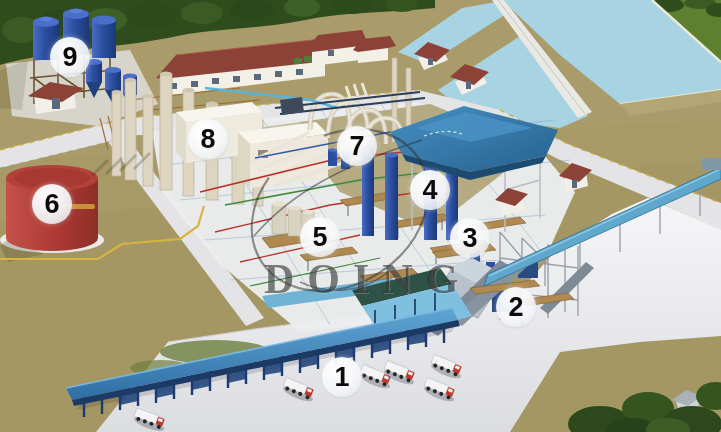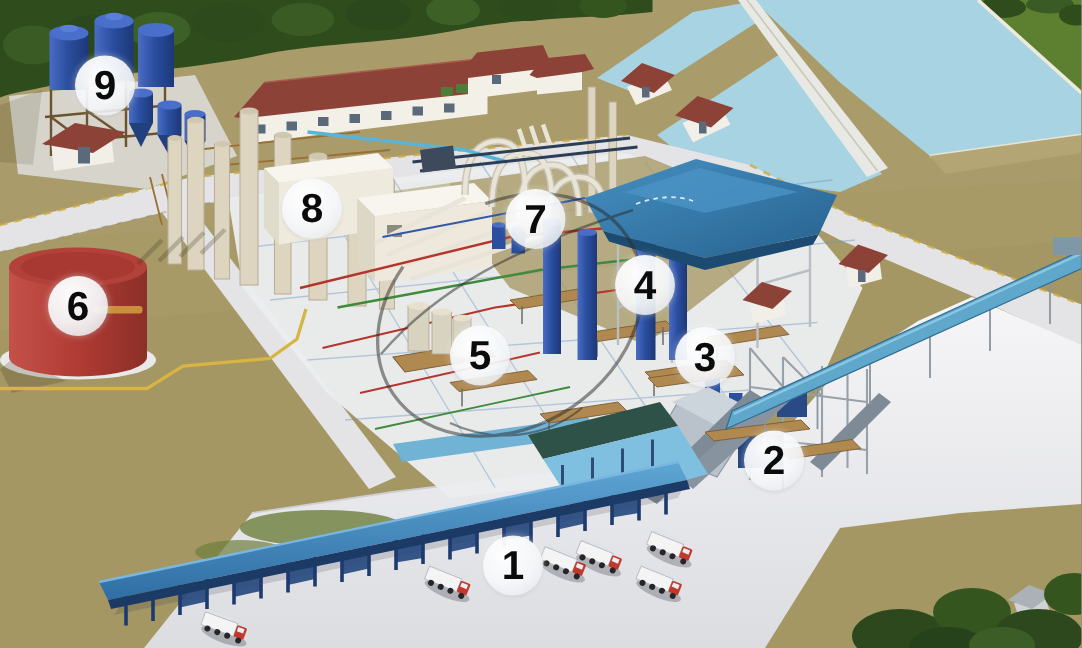--- a/index.html
+++ b/index.html
@@ -486,14 +486,15 @@
 <div class="marker" style="left:322px;top:357px">1</div>
 <div class="marker" style="left:496px;top:287px">2</div>
 <div class="marker" style="left:450px;top:218px">3</div>
 <div class="marker" style="left:410px;top:170px">4</div>
 <div class="marker" style="left:300px;top:217px">5</div>
 <div class="marker" style="left:32px;top:184px">6</div>
 <div class="marker" style="left:337px;top:126px">7</div>
 <div class="marker" style="left:188px;top:119px">8</div>
 <div class="marker" style="left:50px;top:37px">9</div>
 
+<div class="watermark">DOING</div>
 
 </div>
 
 </body></html>

